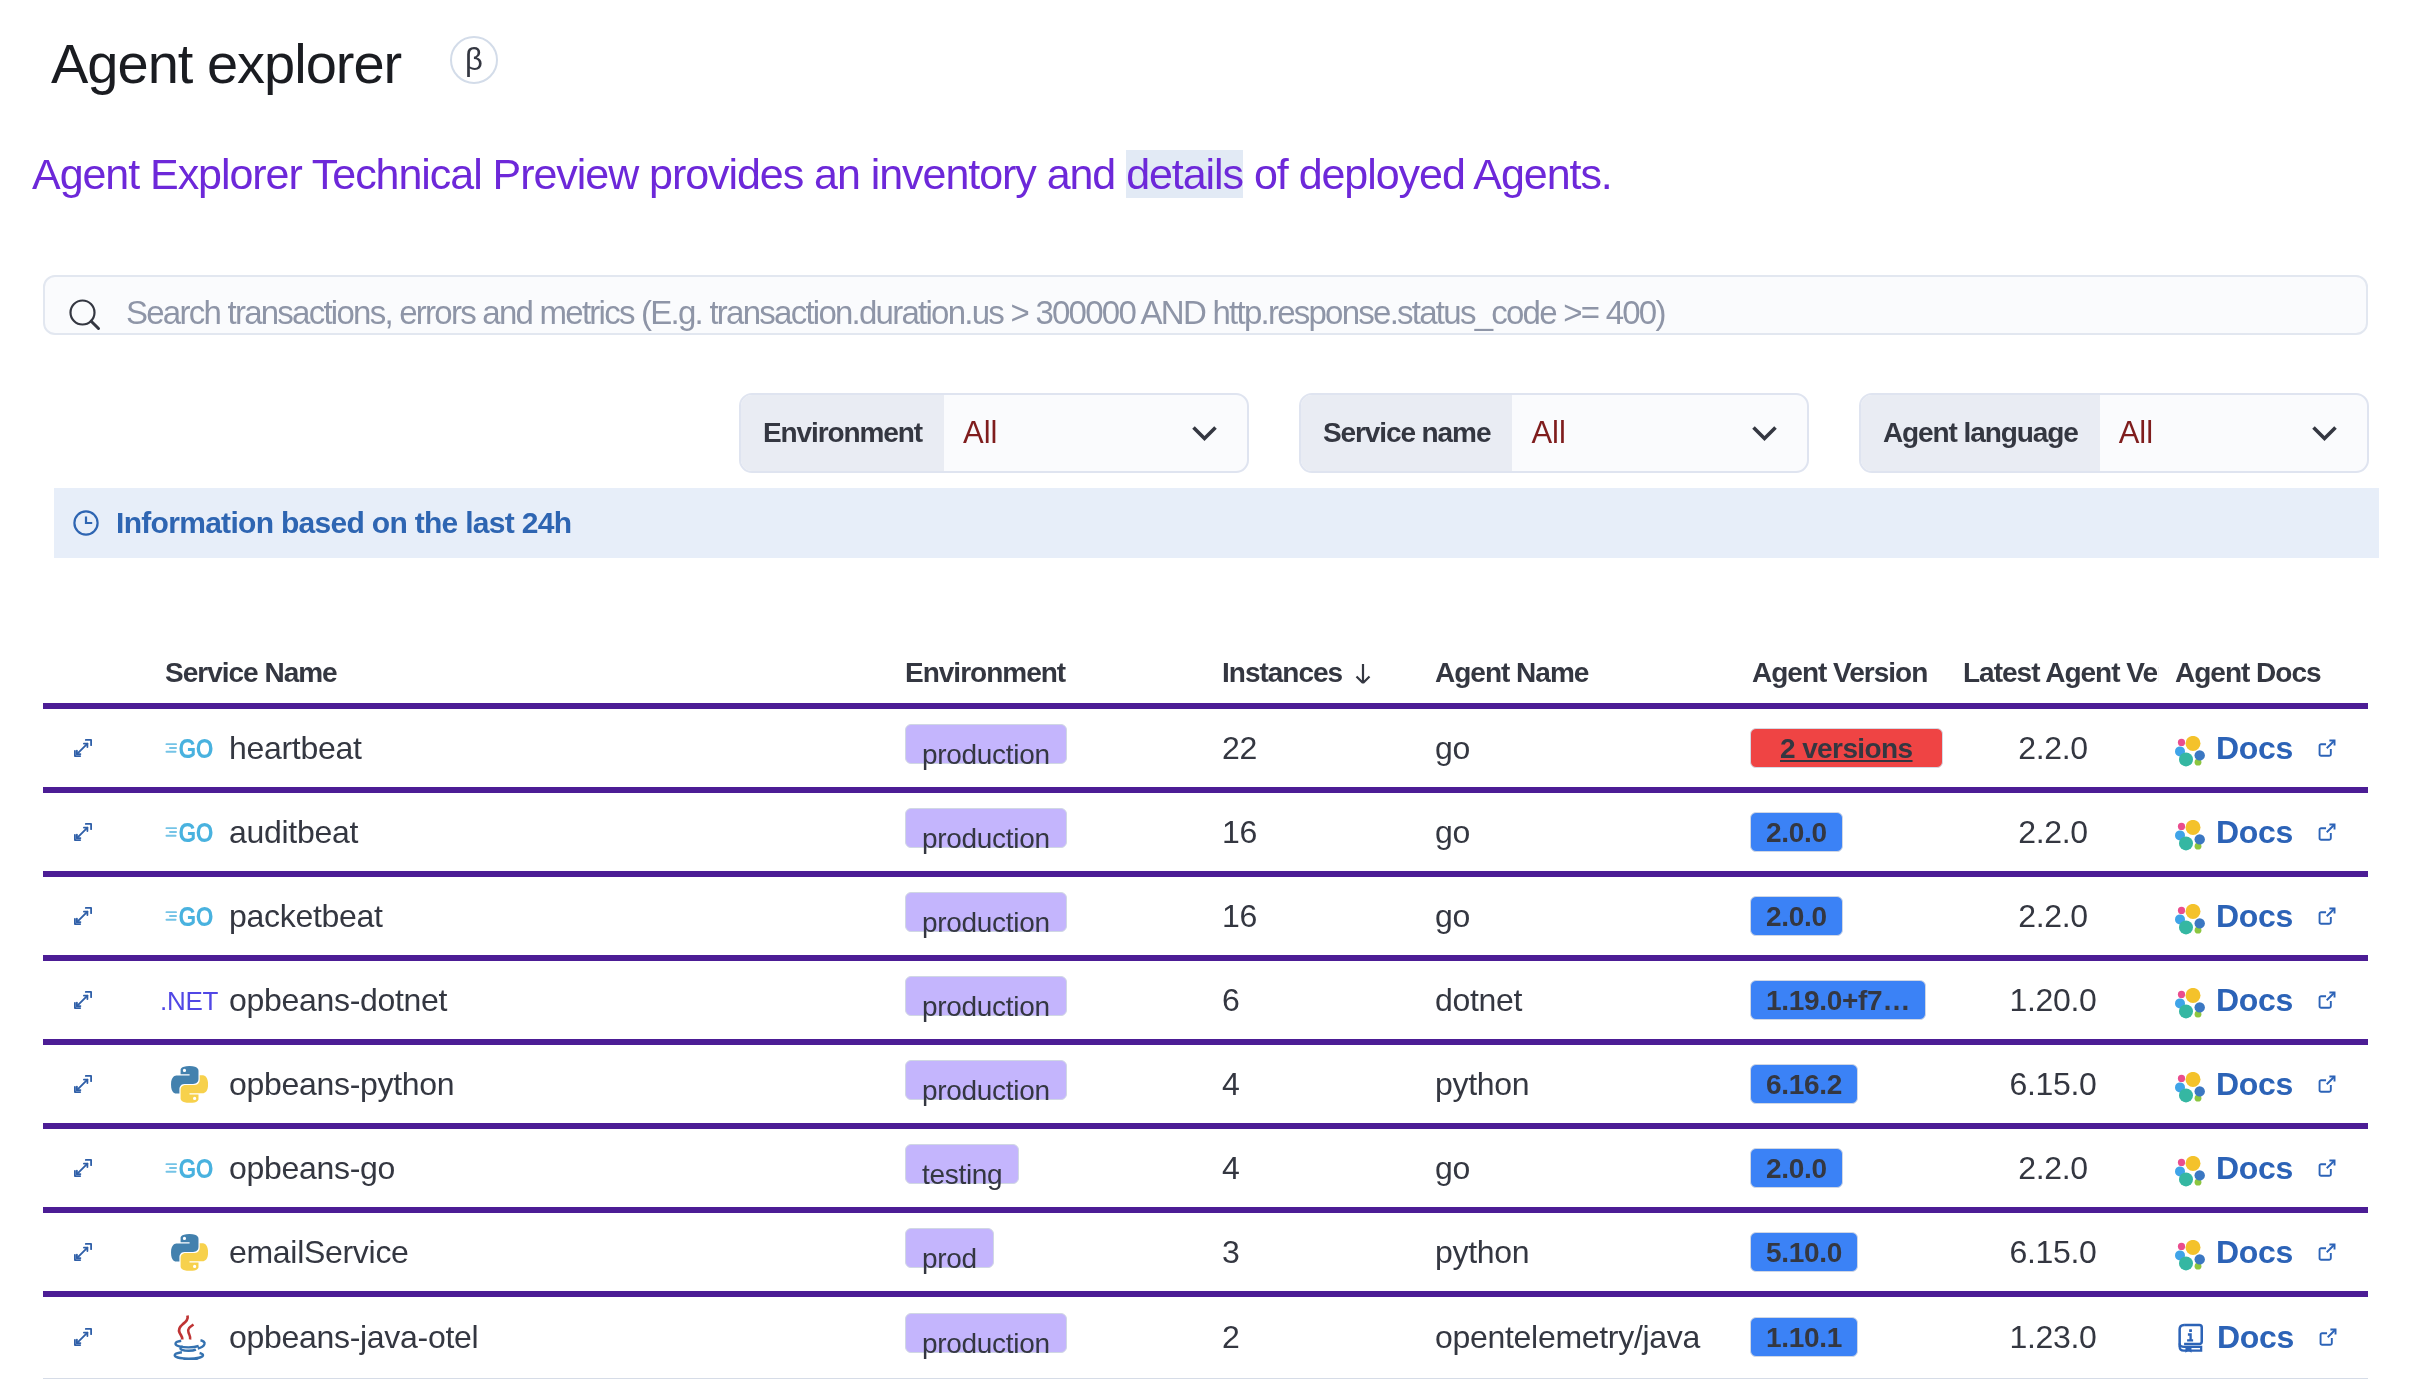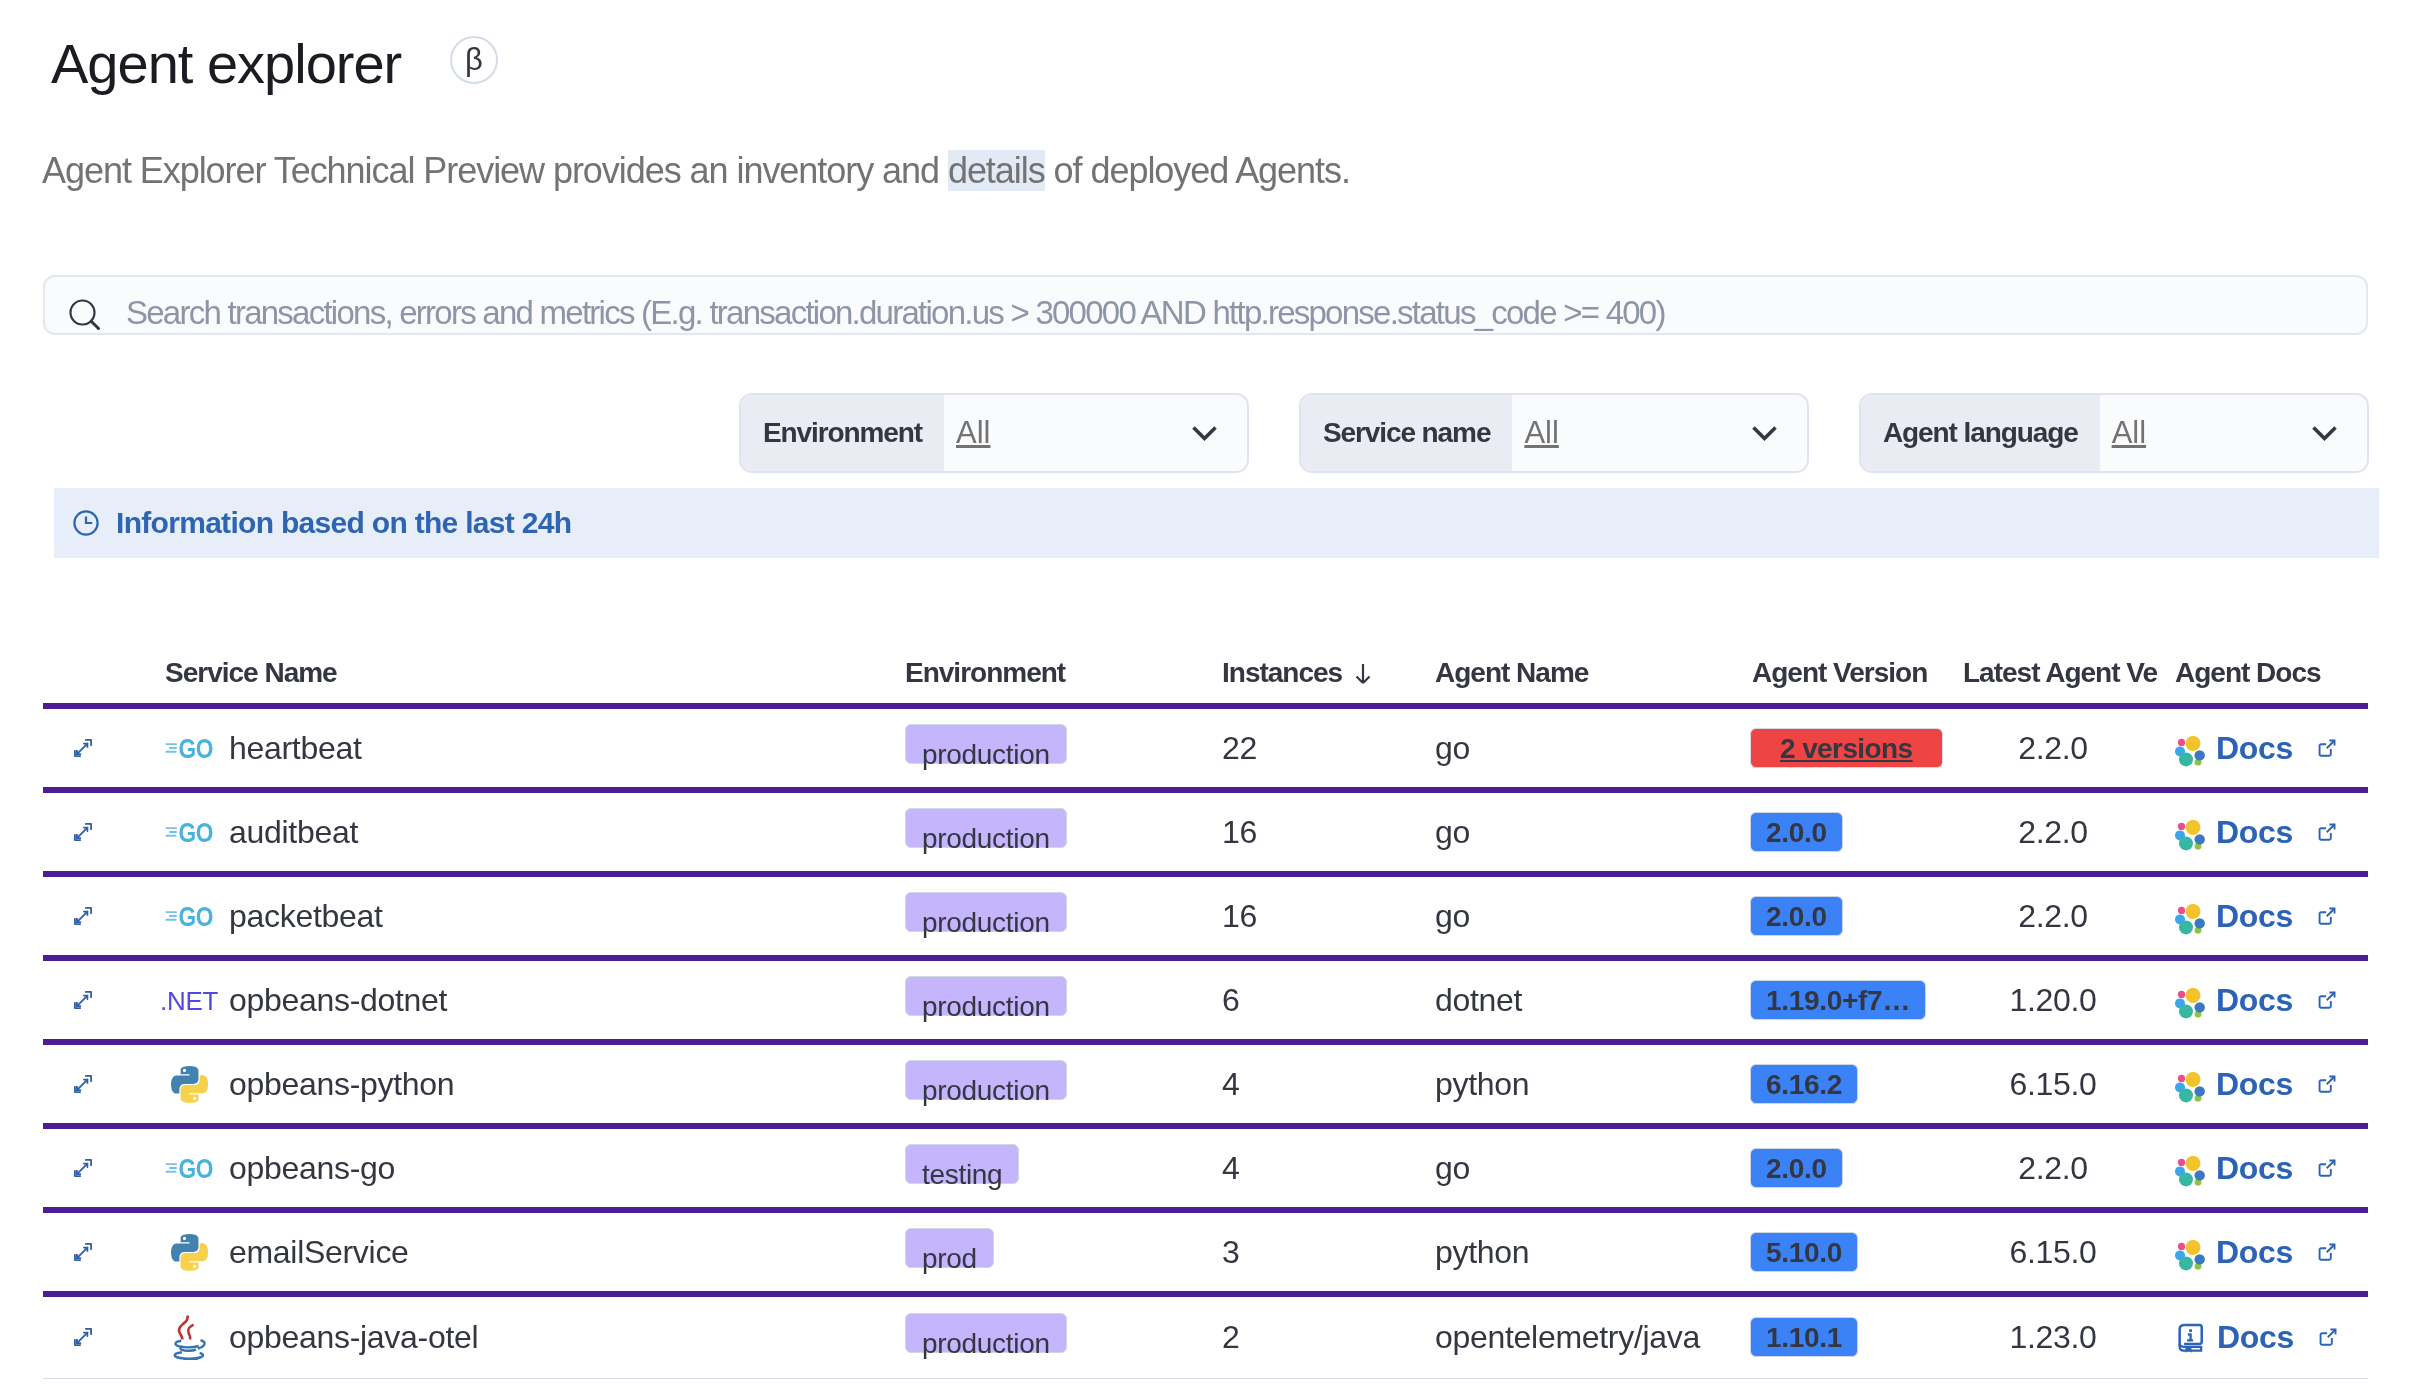--- a/index.html
+++ b/index.html
@@ -2,30 +2,30 @@
 <html><head>
 <meta charset="utf-8">
 <style>
 * { margin:0; padding:0; box-sizing:border-box; }
 html,body { background:#fff; }
 body { font-family:"Liberation Sans", sans-serif; }
 #page { position:relative; width:2412px; height:1388px; background:#fff; overflow:hidden; }
 
 .title { position:absolute; left:51px; top:31px; font-size:56px; font-weight:400; color:#1a1c21; letter-spacing:-1px; }
 .beta { position:absolute; left:450px; top:36px; width:48px; height:48px; border:2px solid #d3dce9; border-radius:50%; text-align:center; line-height:44px; font-size:31px; color:#343741; }
-.desc { position:absolute; left:42px; top:150px; font-size:36px; letter-spacing:-1.05px; color:#737373; }
+.desc { position:absolute; left:32px; top:150px; font-size:43px; letter-spacing:-1.05px; color:#6d28d9; }
 .desc .hl { background:#e2eaf5; }
 
 .search { position:absolute; left:43px; top:275px; width:2325px; height:60px; background:#fafbfd; border:2px solid #e2e7f0; border-radius:12px; }
 .search svg { position:absolute; left:23px; top:21px; }
 .search .ph { position:absolute; left:81px; top:0; line-height:72px; font-size:33px; letter-spacing:-1.75px; color:#8e95a7; white-space:nowrap; }
 
 .filter { position:absolute; top:393px; height:80px; width:510px; background:#fafbfd; border:2px solid #dfe4f0; border-radius:13px; display:flex; align-items:stretch; overflow:hidden; }
 .flabel { background:#e9ecf3; font-size:28px; letter-spacing:-1.1px; font-weight:700; color:#343741; padding:0 22px; display:flex; align-items:center; white-space:nowrap; }
-.fval { font-size:31px; color:#737373; padding-left:12px; display:flex; align-items:center; flex:1;text-decoration:underline; }
+.fval { font-size:31px; color:#7f1d1d; padding-left:19px; display:flex; align-items:center; flex:1; }
 .filter svg { margin:auto 29px auto 0; }
 
 .banner { position:absolute; left:54px; top:488px; width:2325px; height:70px; background:#e7eef9; display:flex; align-items:center; }
 .banner svg { margin-left:19px; }
 .banner .btxt { margin-left:17px; font-size:30px; letter-spacing:-0.7px; font-weight:700; color:#2e65b2; }
 
 table { position:absolute; left:43px; top:642px; width:2325px; border-collapse:collapse; table-layout:fixed; }
 col.c0{width:106px} col.c1{width:740px} col.c2{width:317px} col.c3{width:213px} col.c4{width:317px} col.c5{width:211px} col.c6{width:212px} col.c7{width:209px}
 thead tr { height:64px; }
 tbody tr { height:84px; border-top:6px solid #4c1d95; }

